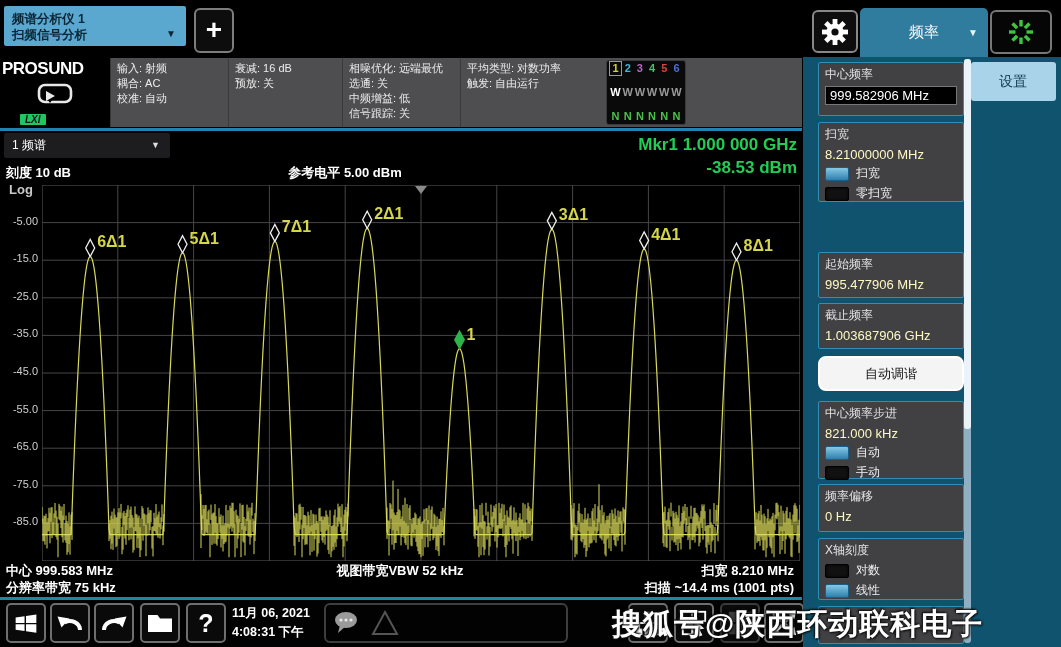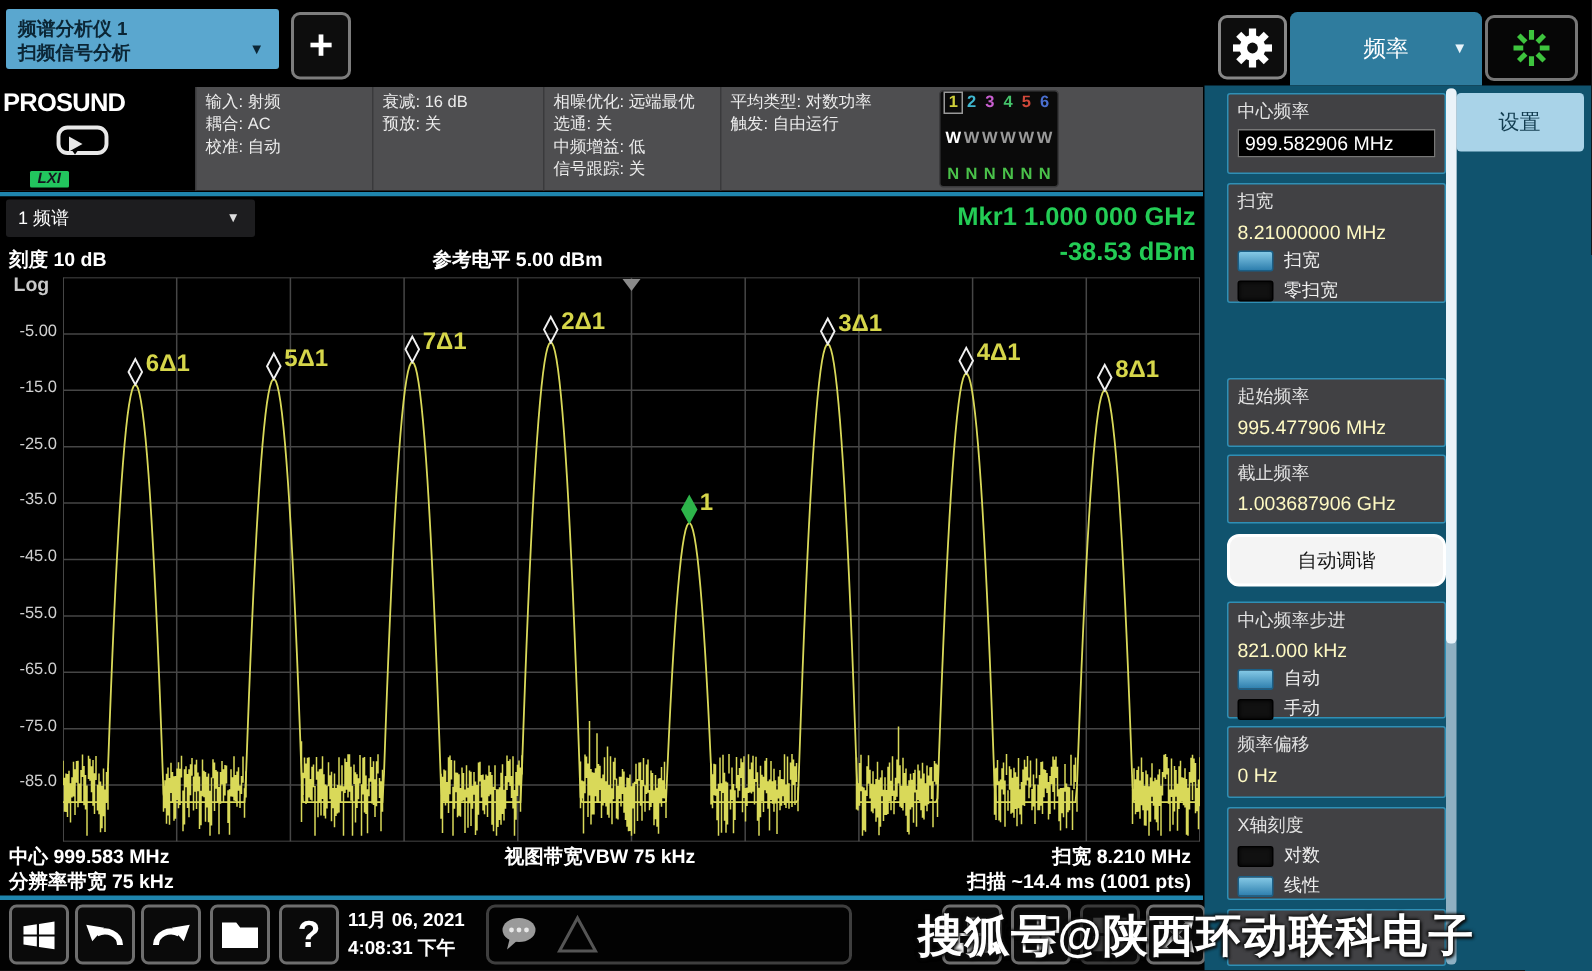--- a/index.html
+++ b/index.html
@@ -22,21 +22,21 @@
   .menu-tab { position:absolute; left:860px; top:8px; width:128px; height:49px;
     background:#2f7c9e; color:#fff; font-size:15px; border-radius:5px 5px 0 0;
     display:flex; align-items:center; justify-content:center; cursor:pointer; }
   .menu-tab .caret { position:absolute; right:10px; font-size:10px; color:#e8f4fa; }
   .busy-btn { position:absolute; left:990px; top:10px; width:62px; height:44px;
     background:#060606; border:2px solid #777; border-radius:6px; display:flex;
     align-items:center; justify-content:center; }
 
   
   #info-bar { position:absolute; left:0; top:58px; width:802px; height:69px; background:#4e4e50; display:flex; }
-  .logo-cell { width:130px; height:100%; background:#000; position:relative; }
+  .logo-cell { width:110px; height:100%; background:#000; position:relative; }
   .logo-text { color:#fff; font-weight:900; font-size:17px; letter-spacing:-0.5px; padding:1px 0 0 2px; }
   .lxi-badge { position:absolute; left:20px; bottom:2px; background:#22c55e; color:#15151f;
     font-style:italic; font-weight:bold; font-size:10px; padding:0 5px; border-radius:1px; }
   .loop-icon { position:absolute; left:36px; top:24px; }
   .ib-col { height:100%; padding:3px 6px; border-left:1px solid #3a3a3c;
     color:#ececec; font-size:11px; line-height:15px; white-space:nowrap; overflow:hidden; }
   .ib-col div { height:15px; }
 
   #marker-table { width:80px; background:#0a0a0a; border:1px solid #3a3a3c; border-radius:3px;
     margin:2px; padding:1px 3px; display:flex; flex-direction:column; justify-content:space-between; }
@@ -256,21 +256,21 @@
         <path d="M417.5088004872124 164.6728 L412.0088004872124 154.6728 L417.5088004872124 144.6728 L423.0088004872124 154.6728 Z" fill="#2db44a"></path>
         <text x="424.5088004872124" y="154.6728" fill="#d6d64a" font-size="16" font-weight="bold" font-family="&quot;Liberation Sans&quot;, sans-serif">1</text>
         <path d="M509.835231668698 44.368 L505.335231668698 35.868 L509.835231668698 27.368000000000002 L514.335231668698 35.868 Z" fill="none" stroke="#f0f0f0" stroke-width="1.3"></path>
         <text x="516.835231668698" y="35.368" fill="#d6d64a" font-size="16" font-weight="bold" font-family="&quot;Liberation Sans&quot;, sans-serif">3Δ1</text>
         <path d="M602.1616628501836 63.919999999999995 L597.6616628501836 55.419999999999995 L602.1616628501836 46.919999999999995 L606.6616628501836 55.419999999999995 Z" fill="none" stroke="#f0f0f0" stroke-width="1.3"></path>
         <text x="609.1616628501836" y="54.919999999999995" fill="#d6d64a" font-size="16" font-weight="bold" font-family="&quot;Liberation Sans&quot;, sans-serif">4Δ1</text>
         <path d="M694.4880940316692 75.19999999999999 L689.9880940316692 66.69999999999999 L694.4880940316692 58.19999999999999 L698.9880940316692 66.69999999999999 Z" fill="none" stroke="#f0f0f0" stroke-width="1.3"></path>
         <text x="701.4880940316692" y="66.19999999999999" fill="#d6d64a" font-size="16" font-weight="bold" font-family="&quot;Liberation Sans&quot;, sans-serif">8Δ1</text>
       </svg>
     <div class="g-foot" style="left:6px; top:431px">中心 999.583 MHz</div>
-    <div class="g-foot" style="left:230px; top:431px; width:340px; text-align:center">视图带宽VBW 75 kHz</div>
+    <div class="g-foot" style="left:230px; top:431px; width:340px; text-align:center">视图带宽VBW 52 kHz</div>
     <div class="g-foot" style="right:8px; top:431px">扫宽 8.210 MHz</div>
     <div class="g-foot" style="left:6px; top:448px">分辨率带宽 75 kHz</div>
     <div class="g-foot" style="right:8px; top:448px">扫描 ~14.4 ms (1001 pts)</div>
   </div>
 
   <div class="hline" style="top:597px"></div>
 
   <div id="taskbar">
     <div class="tb-btn" style="left:6px">
       <svg width="28" height="27" viewBox="0 0 31 30">

